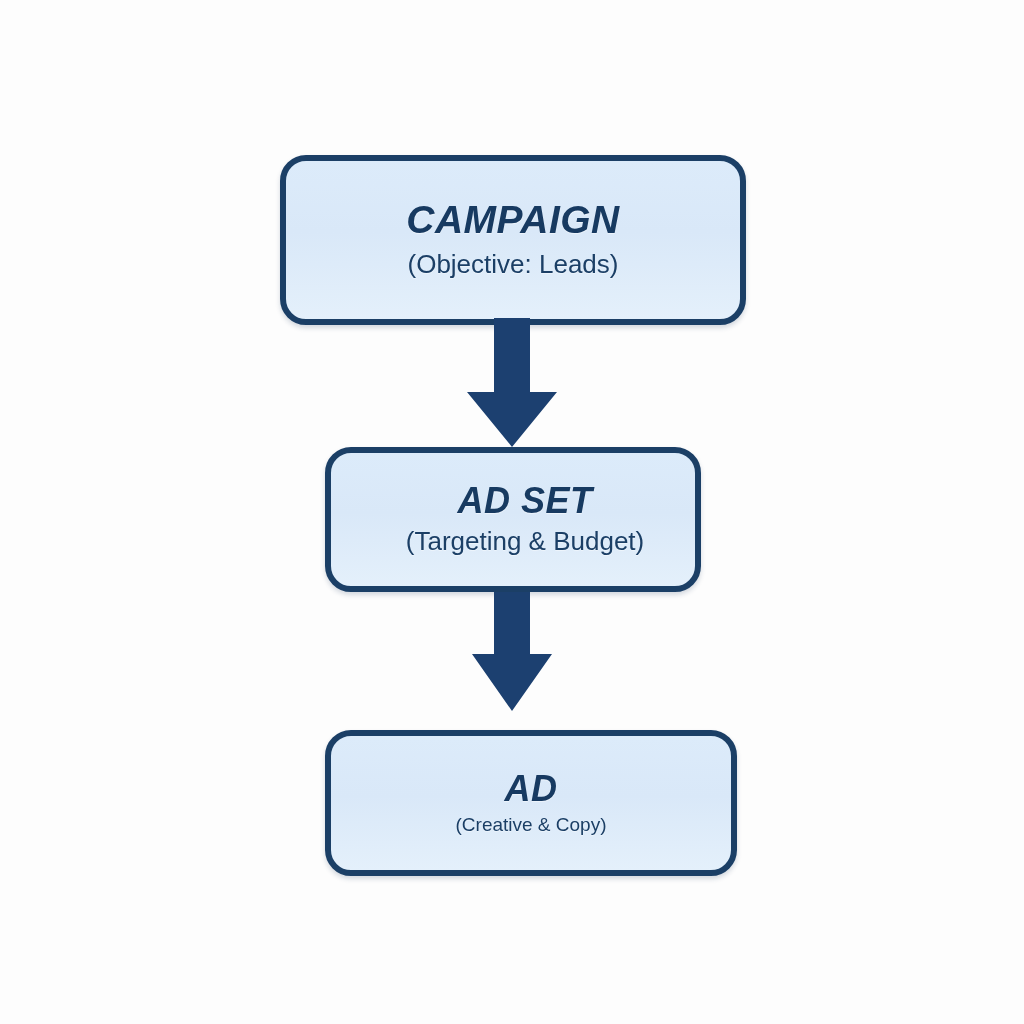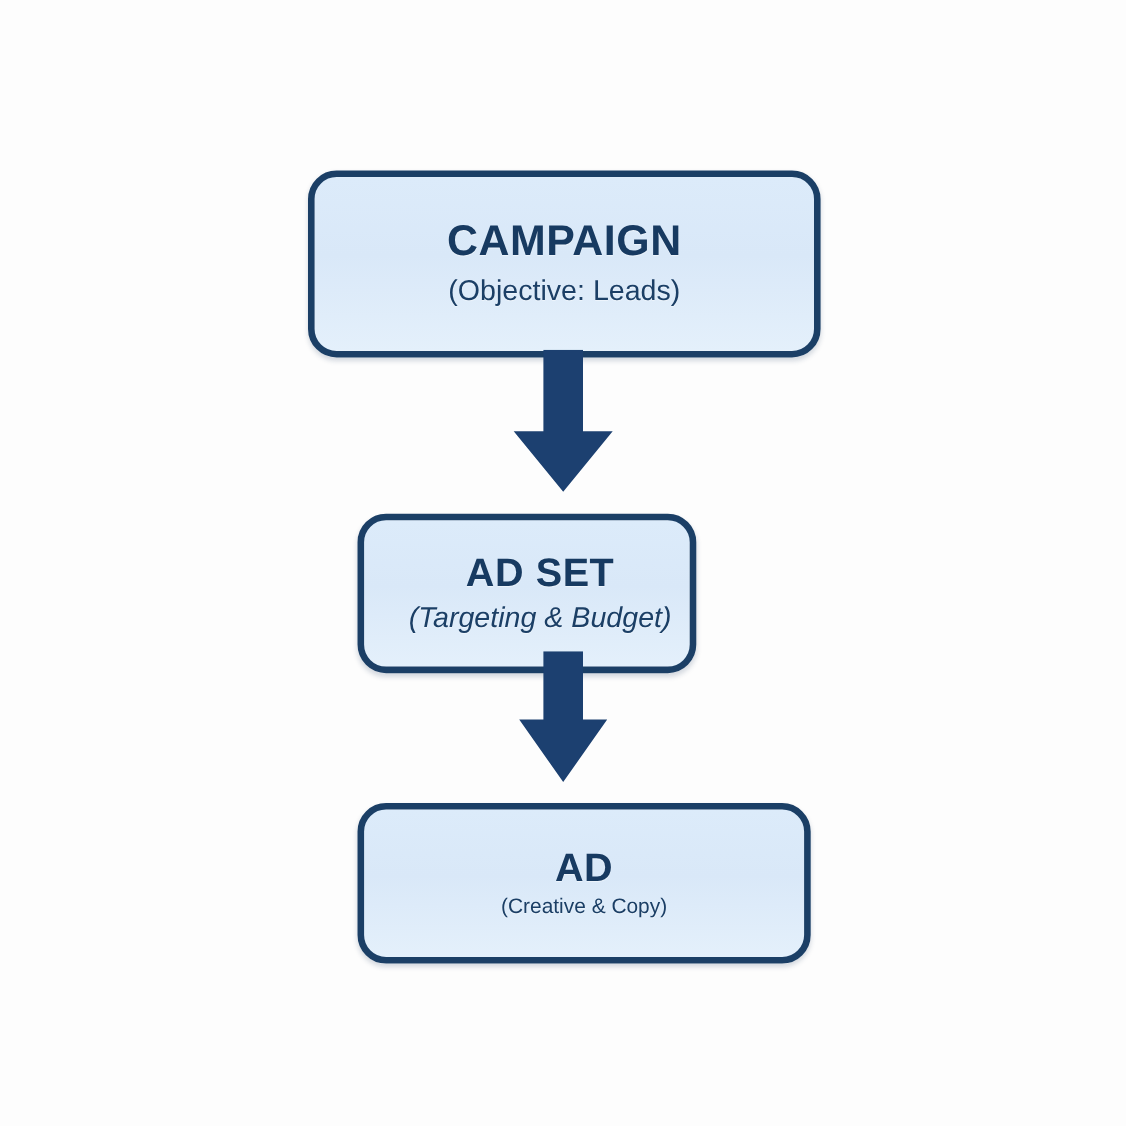--- a/index.html
+++ b/index.html
@@ -35,20 +35,21 @@
     justify-content: center;
   }
 
   .node-title {
     color: #173a61;
     font-weight: bold;
     letter-spacing: 0.5px;
     line-height: 1.05;
     text-align: center;
     text-shadow: 0 1px 1px rgba(255,255,255,0.55);
+    font-style: italic;
   }
 
   .node-subtitle {
     color: #1b3f66;
     font-weight: normal;
     text-align: right;
     line-height: 1.15;
     text-shadow: 0 1px 1px rgba(255,255,255,0.5);
   }
 
@@ -58,27 +59,27 @@
     top: 155px;
     width: 466px;
     height: 170px;
   }
   #node-campaign .node-title { font-size: 39px; }
   #node-campaign .node-subtitle { font-size: 26px; margin-top: 9px; }
 
   
   #node-adset {
     left: 325px;
-    top: 467px;
-    width: 308px;
+    top: 447px;
+    width: 376px;
     height: 145px;
     padding-left: 24px;
   }
   #node-adset .node-title { font-size: 36px; }
-  #node-adset .node-subtitle { font-size: 26px; margin-top: 7px; font-style: italic; }
+  #node-adset .node-subtitle { font-size: 26px; margin-top: 7px; }
 
   
   #node-ad {
     left: 325px;
     top: 730px;
     width: 412px;
     height: 146px;
   }
   #node-ad .node-title { font-size: 36px; }
   #node-ad .node-subtitle { font-size: 19px; margin-top: 7px; }

